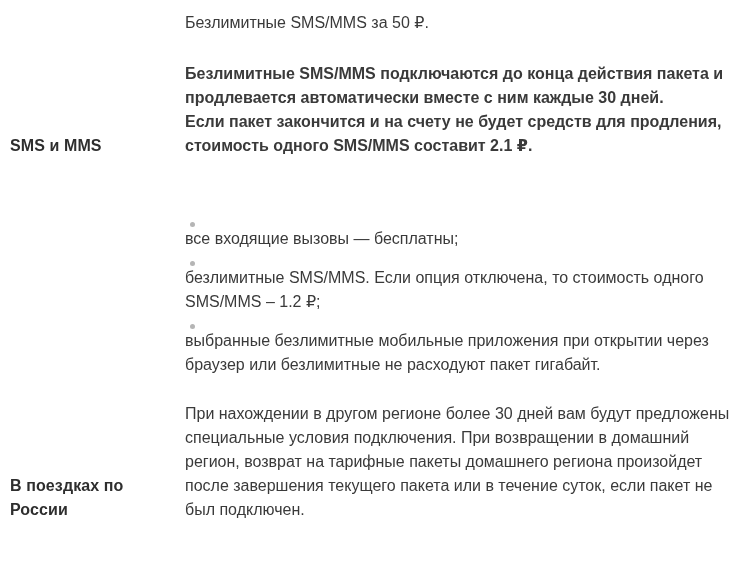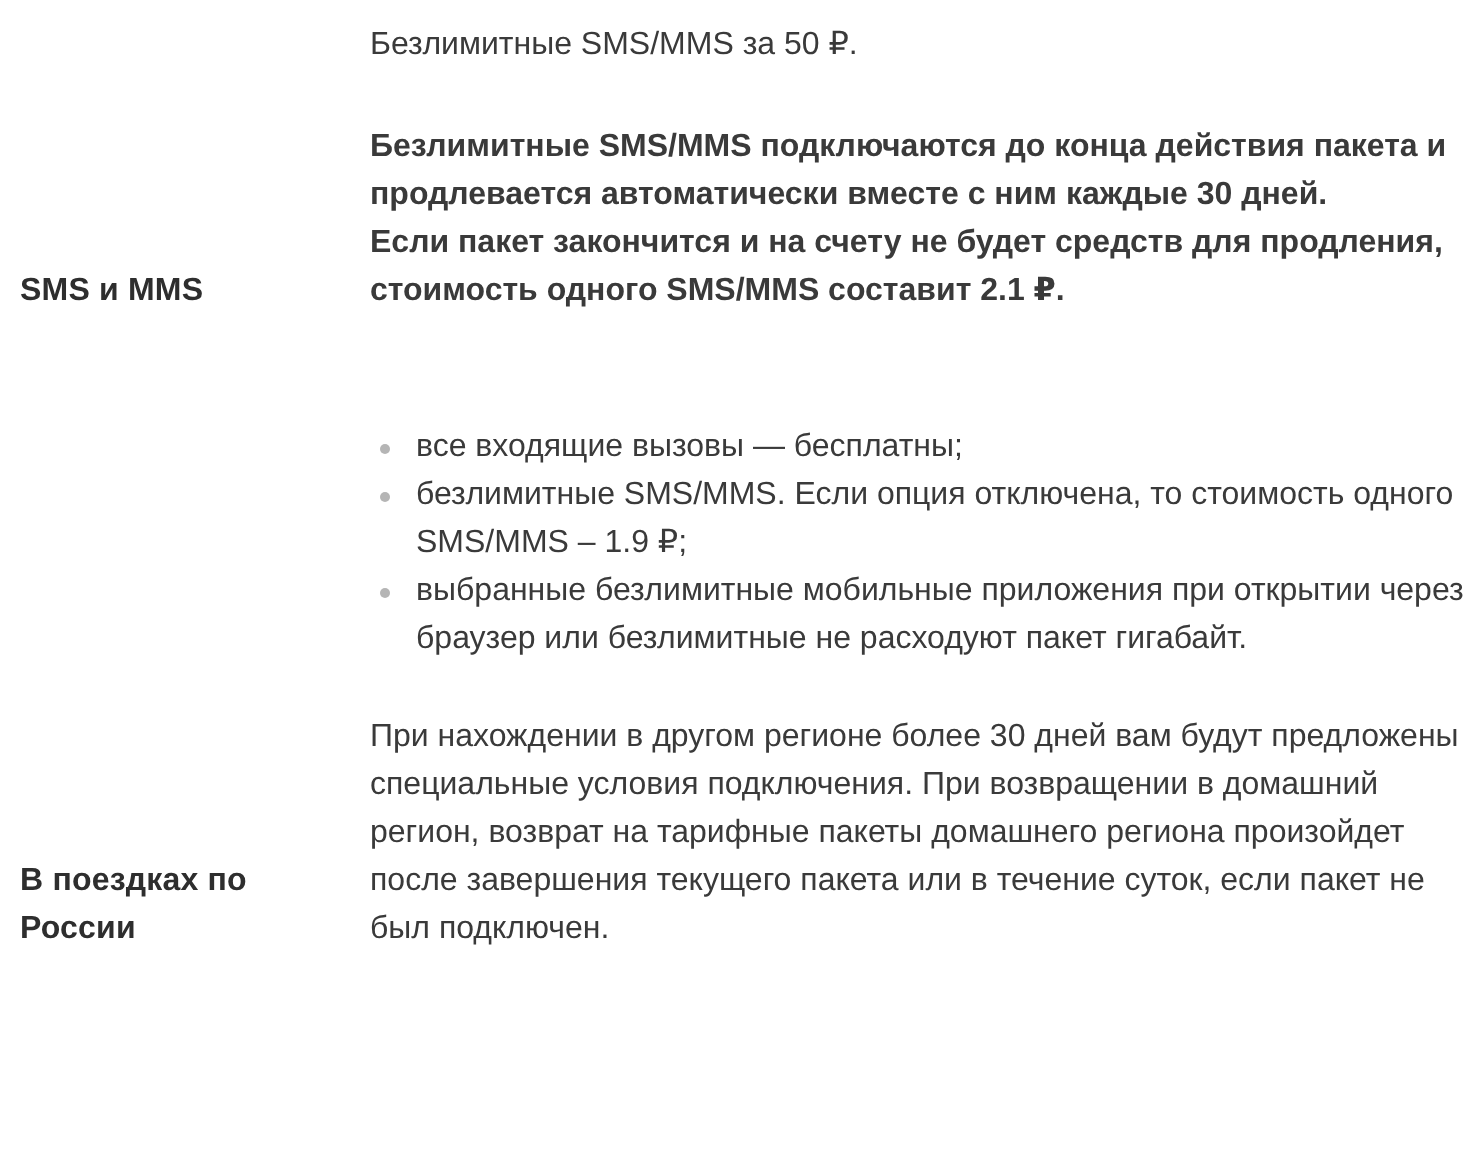--- a/index.html
+++ b/index.html
@@ -43,20 +43,21 @@
   .para + .para { margin-top: 27px; font-weight: bold; }
   .line { display: block; }
   .bullets {
     list-style: none;
     margin: 0;
     padding: 0;
   }
   .bullet {
     display: flex;
     align-items: flex-start;
+    flex-direction: column;
   }
   .bullet .dot {
     flex: 0 0 5px;
     width: 5px;
     height: 5px;
     border-radius: 50%;
     background: #b5b5b5;
     margin: 10px 13px 0 5px;
   }
   .bullet .bullet-text { flex: 1 1 auto; }
@@ -84,21 +85,21 @@
     <div class="label-col">В поездках по России</div>
     <div class="content-col">
 
       <ul class="bullets">
         <li class="bullet">
           <span class="dot"></span>
           <span class="bullet-text">все входящие вызовы — бесплатны;</span>
         </li>
         <li class="bullet">
           <span class="dot"></span>
-          <span class="bullet-text">безлимитные SMS/MMS. Если опция отключена, то стоимость одного SMS/MMS – 1.9 ₽;</span>
+          <span class="bullet-text">безлимитные SMS/MMS. Если опция отключена, то стоимость одного SMS/MMS – 1.2 ₽;</span>
         </li>
         <li class="bullet">
           <span class="dot"></span>
           <span class="bullet-text">выбранные безлимитные мобильные приложения при открытии через браузер или безлимитные не расходуют пакет гигабайт.</span>
         </li>
       </ul>
 
       <p class="para outro">При нахождении в другом регионе более 30 дней вам будут предложены специальные условия подключения. При возвращении в домашний регион, возврат на тарифные пакеты домашнего региона произойдет после завершения текущего пакета или в течение суток, если пакет не был подключен.</p>
     </div>
   </section>

